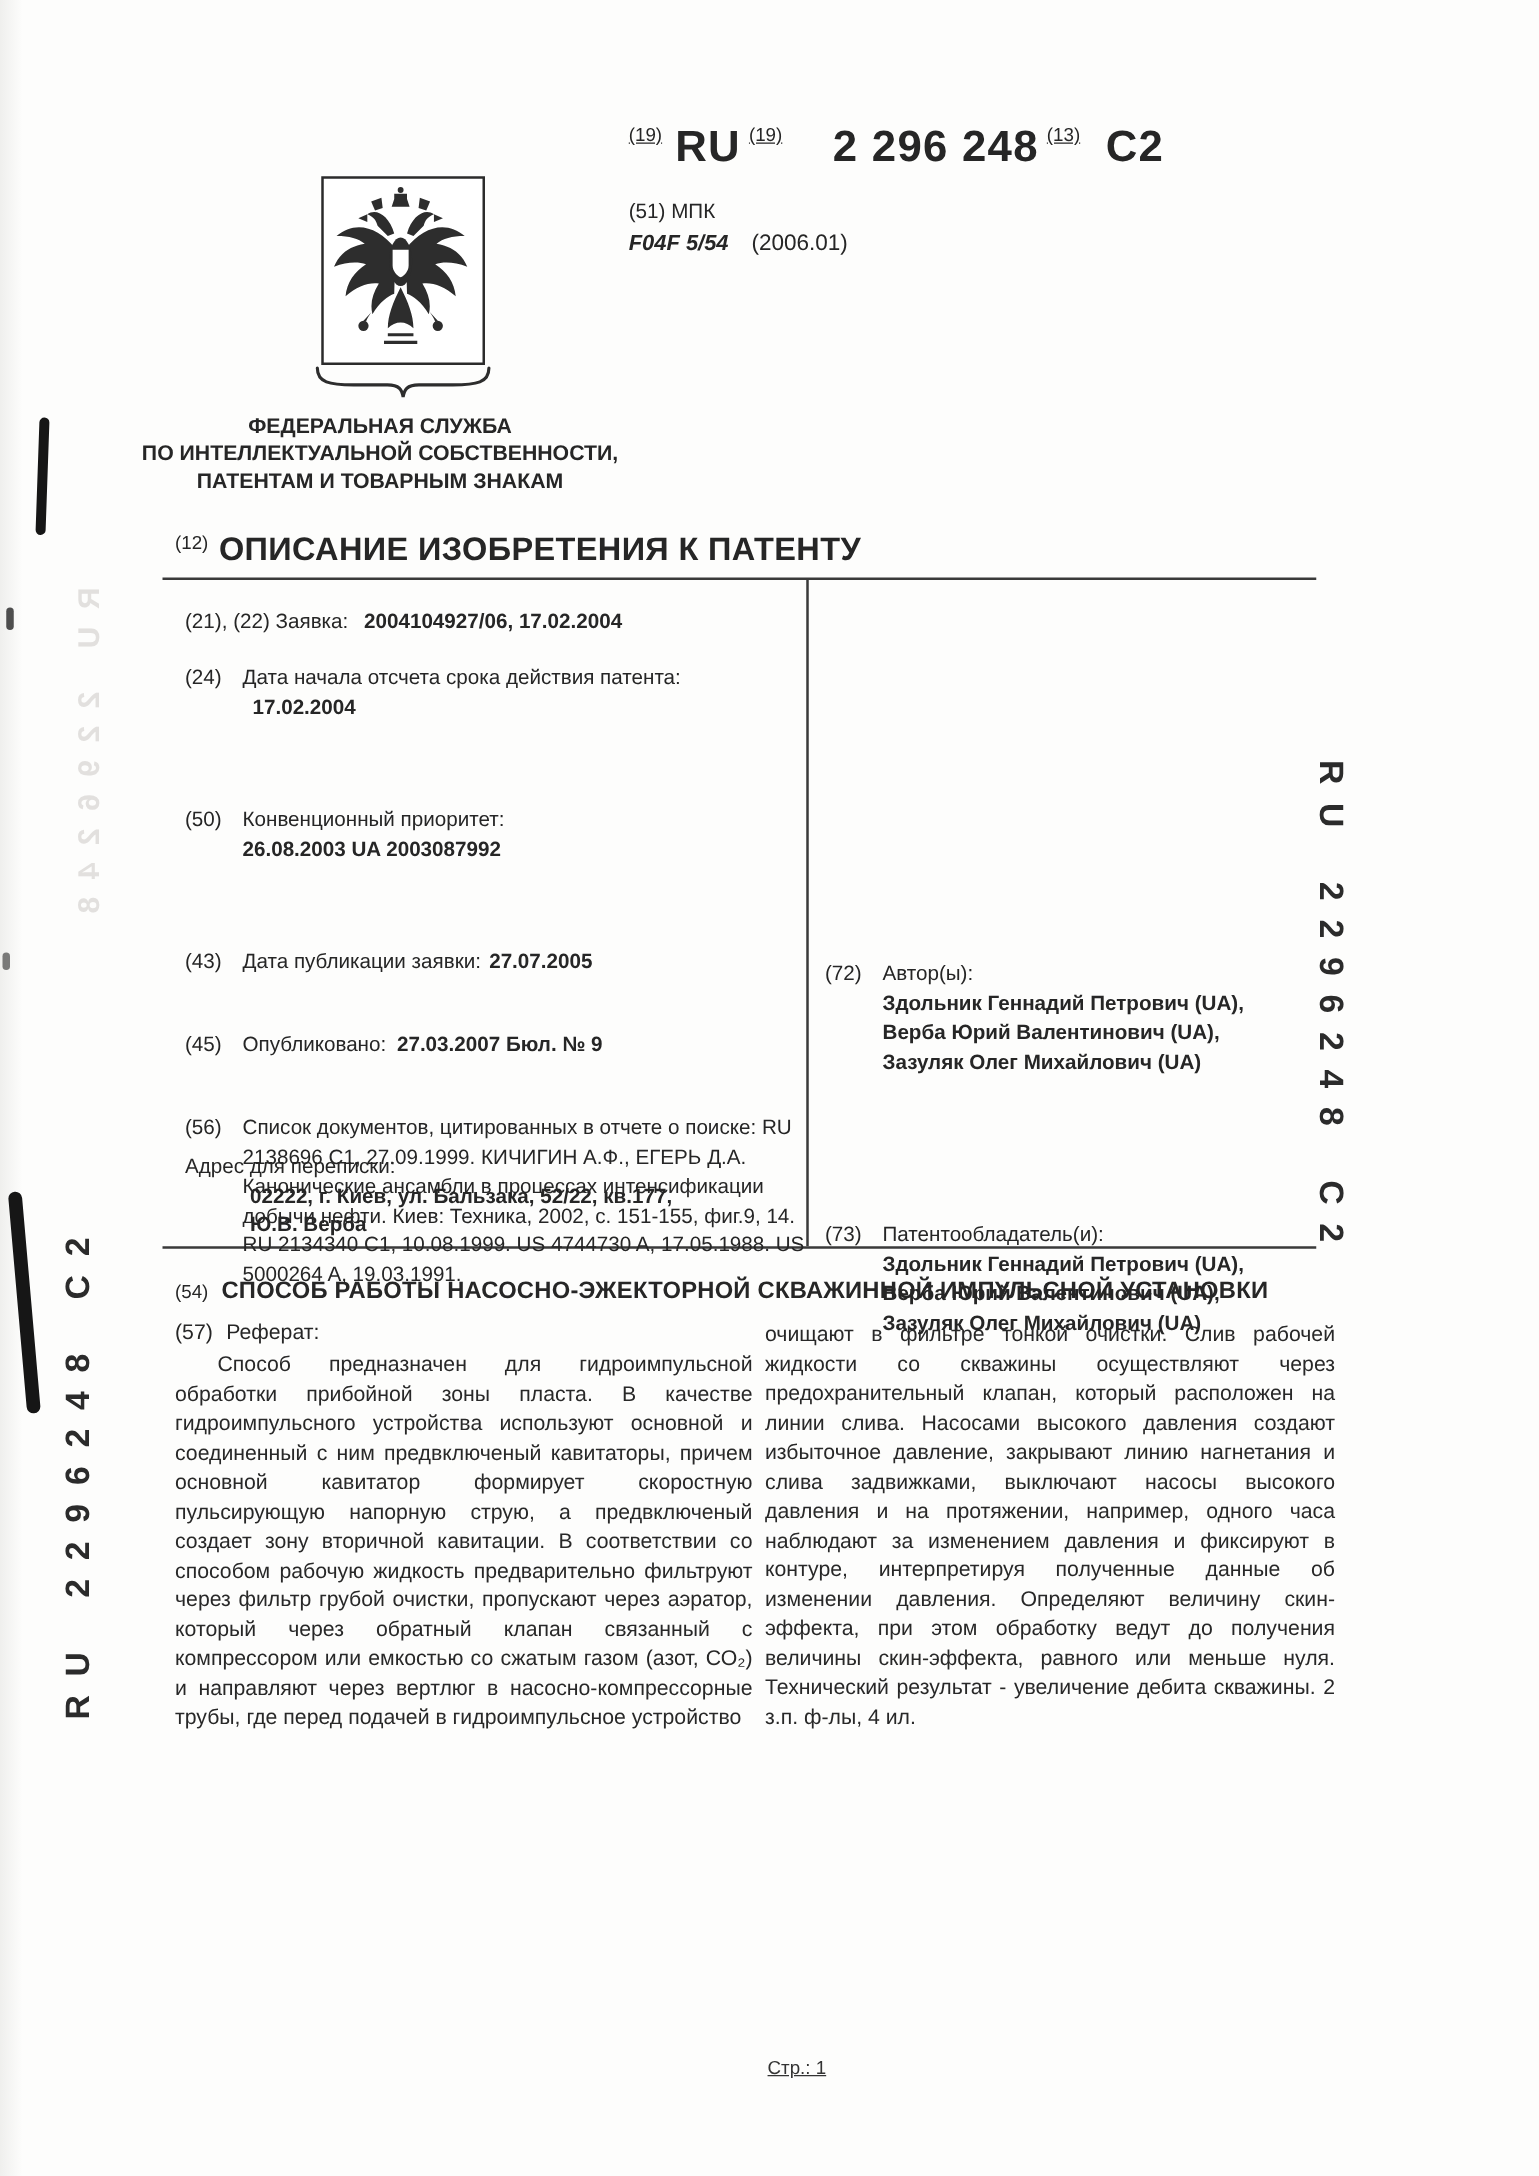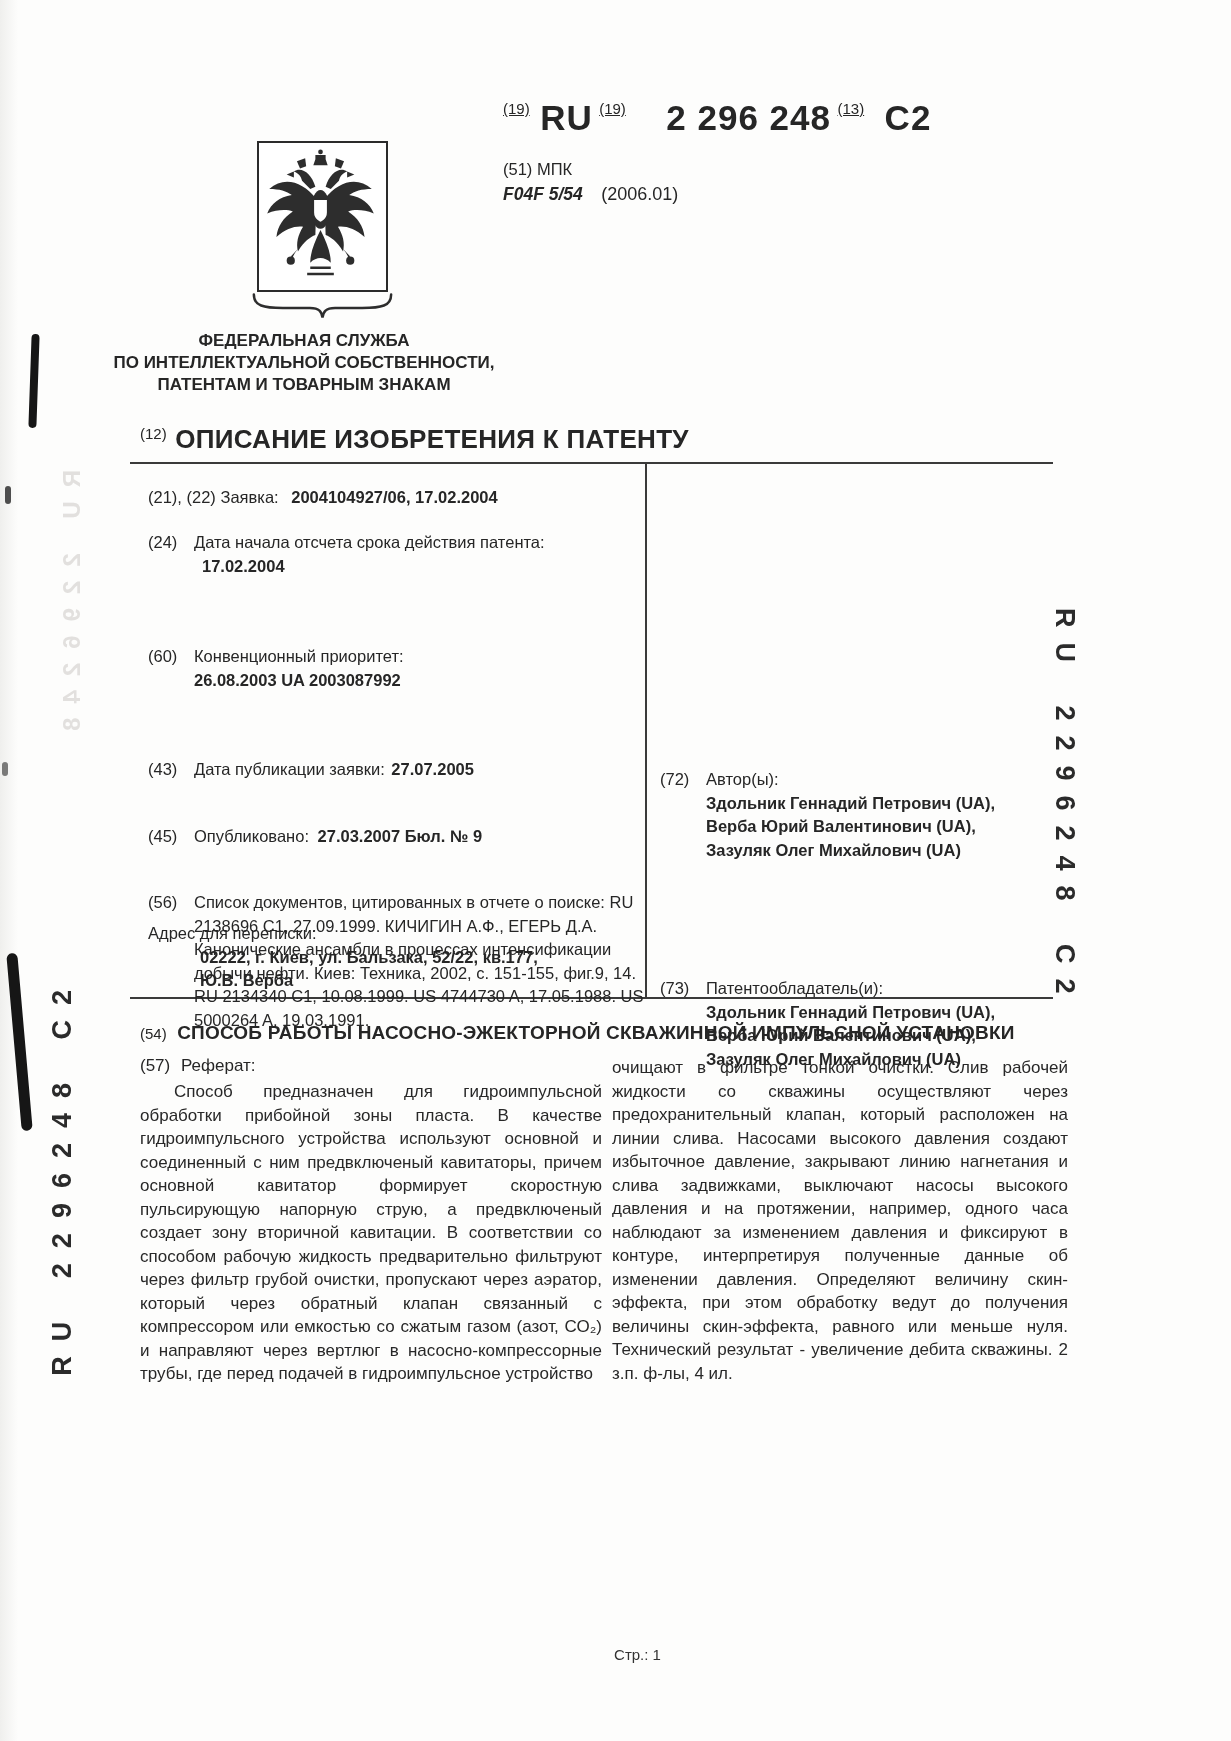--- a/index.html
+++ b/index.html
@@ -119,21 +119,21 @@
     <span class="b" style="margin-left:8px;">2004104927/06, 17.02.2004</span>
   </div>
 
   <div class="abs bib hang" style="left:148px;top:531px;width:452px;">
     <span class="num">(24)</span>
     <span>Дата начала отсчета срока действия патента:</span>
     <div class="b" style="padding-left:8px;">17.02.2004</div>
   </div>
 
   <div class="abs bib hang" style="left:148px;top:598px;width:452px;">
-    <span class="num">(60)</span>
+    <span class="num">(50)</span>
     <span>Конвенционный приоритет:</span>
     <div class="b">26.08.2003 UA 2003087992</div>
   </div>
 
   <div class="abs bib hang" style="left:148px;top:664px;width:462px;">
     <span class="num">(43)</span>
     <span>Дата публикации заявки:</span>
     <span class="b" style="margin-left:2px;">27.07.2005</span>
   </div>
 
@@ -183,15 +183,15 @@
     <span>(57)</span>
     <span style="margin-left:6px;">Реферат:</span>
   </div>
 
   <div class="abs abstract" style="left:140px;top:1080px;width:462px;text-indent:34px;">Способ предназначен для гидроимпульсной обработки прибойной зоны пласта. В качестве гидроимпульсного устройства используют основной и соединенный с ним предвключеный кавитаторы, причем основной кавитатор формирует скоростную пульсирующую напорную струю, а предвключеный создает зону вторичной кавитации. В соответствии со способом рабочую жидкость предварительно фильтруют через фильтр грубой очистки, пропускают через аэратор, который через обратный клапан связанный с компрессором или емкостью со сжатым газом (азот, СО₂) и направляют через вертлюг в насосно-компрессорные трубы, где перед подачей в гидроимпульсное устройство</div>
   <div class="abs abstract" style="left:612px;top:1056px;width:456px;">очищают в фильтре тонкой очистки. Слив рабочей жидкости со скважины осуществляют через предохранительный клапан, который расположен на линии слива. Насосами высокого давления создают избыточное давление, закрывают линию нагнетания и слива задвижками, выключают насосы высокого давления и на протяжении, например, одного часа наблюдают за изменением давления и фиксируют в контуре, интерпретируя полученные данные об изменении давления. Определяют величину скин-эффекта, при этом обработку ведут до получения величины скин-эффекта, равного или меньше нуля. Технический результат - увеличение дебита скважины. 2 з.п. ф-лы, 4 ил.</div>
 
   <div class="vtext" style="left:1049px;top:608px;">RU 2296248 C2</div>
   <div class="vtext" style="left:47px;top:975px;transform:rotate(180deg);">RU 2296248 C2</div>
 
-  <div class="abs footer" style="left:0;top:1646px;width:1231px;text-align:center;padding-left:44px;box-sizing:border-box;">Стр.:  1</div>
+  <div class="abs footer" style="left:0;top:1646px;width:1231px;text-align:center;padding-left:44px;box-sizing:border-box;text-decoration:underline;">Стр.:  1</div>
 
 </div>
 
 </body></html>

